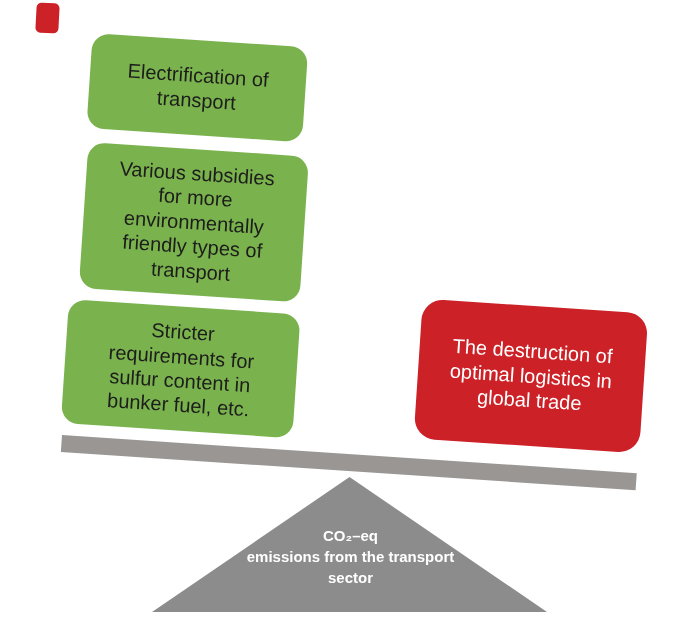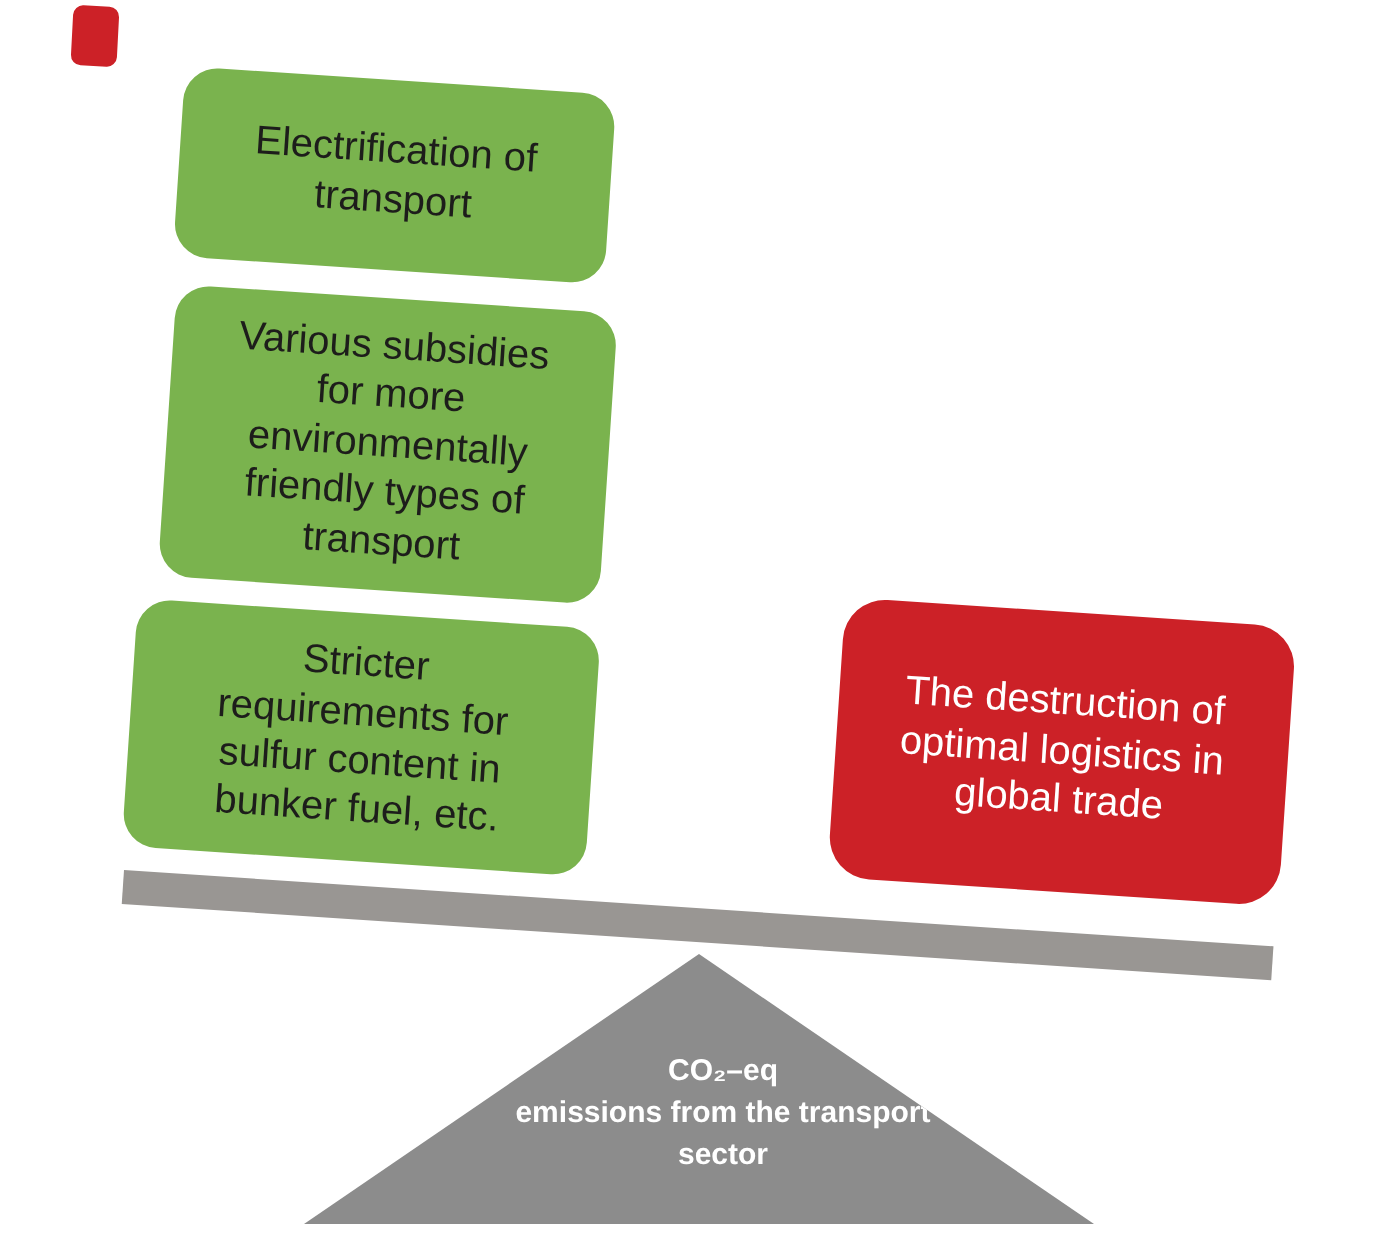--- a/index.html
+++ b/index.html
@@ -86,21 +86,21 @@
     position: absolute;
     left: 152px;
     top: 477px;
     width: 395px;
     height: 135px;
     background: var(--fulcrum, #8c8c8c);
     clip-path: polygon(50% 0, 100% 100%, 0 100%);
   }
   #fulcrum-label {
     position: absolute;
-    left: 12px;
+    left: 1px;
     top: 48px;
     width: 100%;
     color: var(--text_light, #ffffff);
     font-weight: bold;
     font-size: 15px;
     line-height: 1.4;
     text-align: center;
   }
 </style>
 </head>

